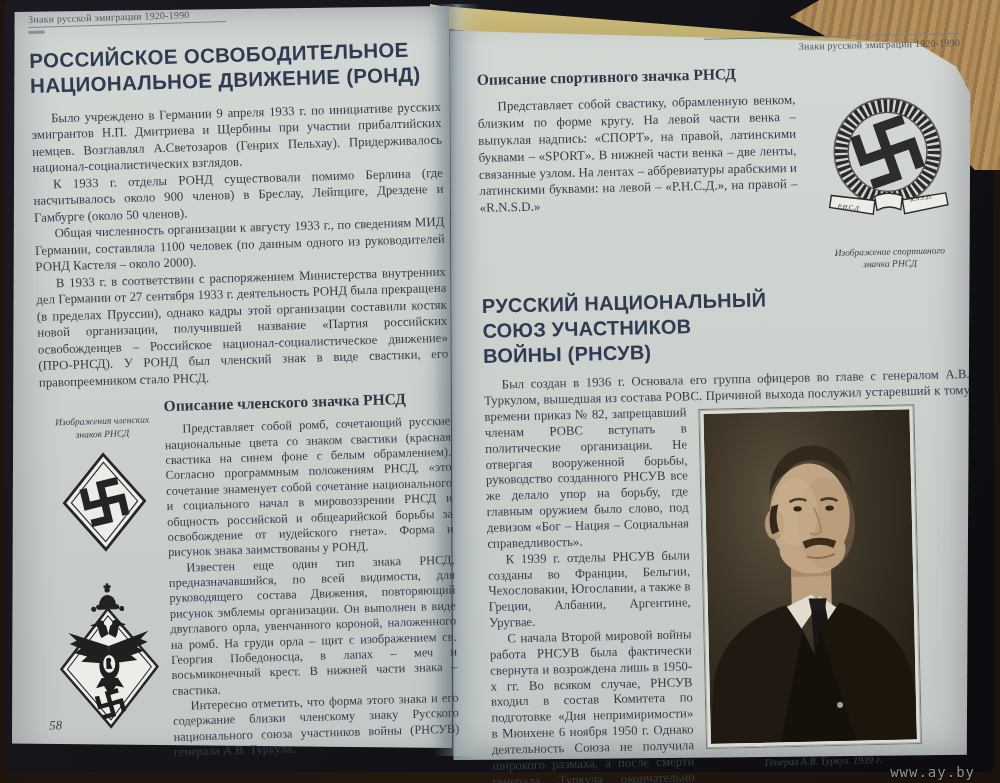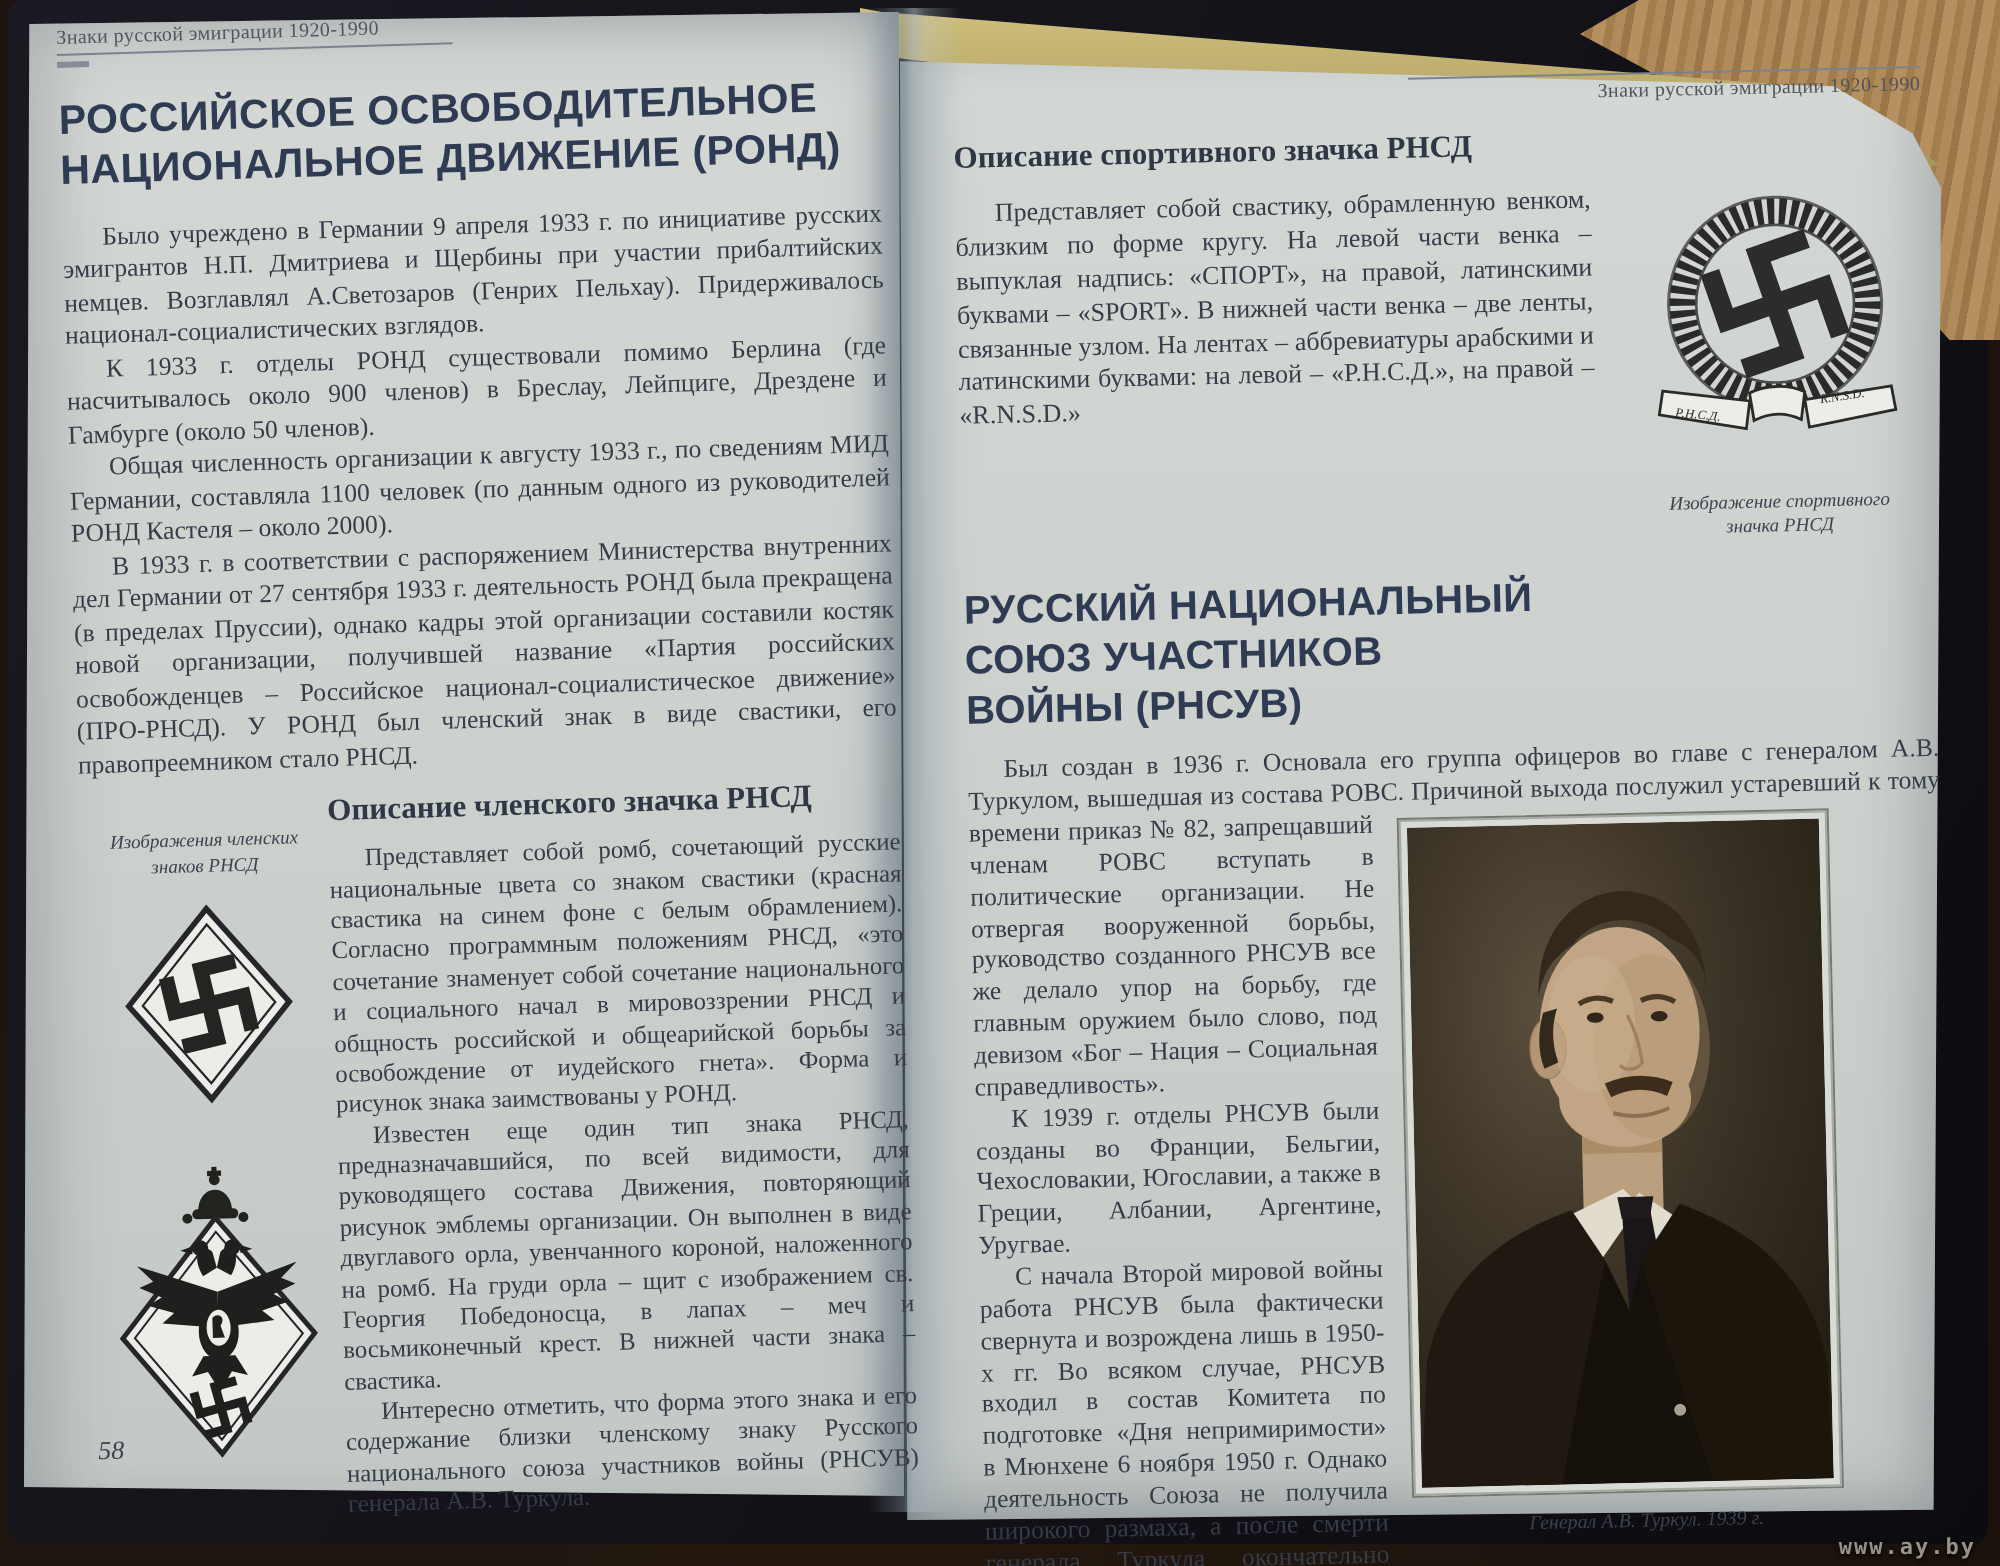--- a/index.html
+++ b/index.html
@@ -57,22 +57,22 @@
   .badge-col{flex:1;display:flex;flex-direction:column;align-items:center;}
   .badge-caption{font-size:9.5px;font-style:italic;text-align:center;line-height:1.3;color:#3c434e;margin-top:8px;padding:0 8px;}
   .rp-h2{font-family:"Liberation Sans",sans-serif;font-weight:bold;font-size:20px;line-height:1.26;
     color:#2f3b52;letter-spacing:.2px;margin:14px 0 9px;}
   .flow{position:relative;}
   .flow p{font-size:12.8px;line-height:1.24;text-align:justify;text-indent:18px;margin:0;}
   .photo-float{float:right;width:216px;margin:4px 56px 8px 12px;}
   .photo-frame{background:#d8dbd6;padding:4px;border:1px solid #767b72;box-shadow:inset 0 0 0 1px #a8aba2;}
   .photo-frame svg{display:block;}
   .photo-caption{text-align:center;font-size:10px;font-style:italic;color:#3c434e;margin-top:9px;}
-  .watermark{position:absolute;right:12px;bottom:3px;z-index:10;font-family:"DejaVu Sans Mono",monospace;
-    font-size:11px;color:#95928a;letter-spacing:1px;text-shadow:0 1px 2px #000;font-weight:bold;}
+  .watermark{position:absolute;right:25px;bottom:3px;z-index:10;font-family:"DejaVu Sans Mono",monospace;
+    font-size:14px;color:#95928a;letter-spacing:1px;text-shadow:0 1px 2px #000;}
 </style>
 </head>
 <body>
 
 <div class="scene">
   <div class="cover"></div>
   <div class="wood"></div>
   <div class="edge-band"></div>
 
   <div class="page page-left"></div>

